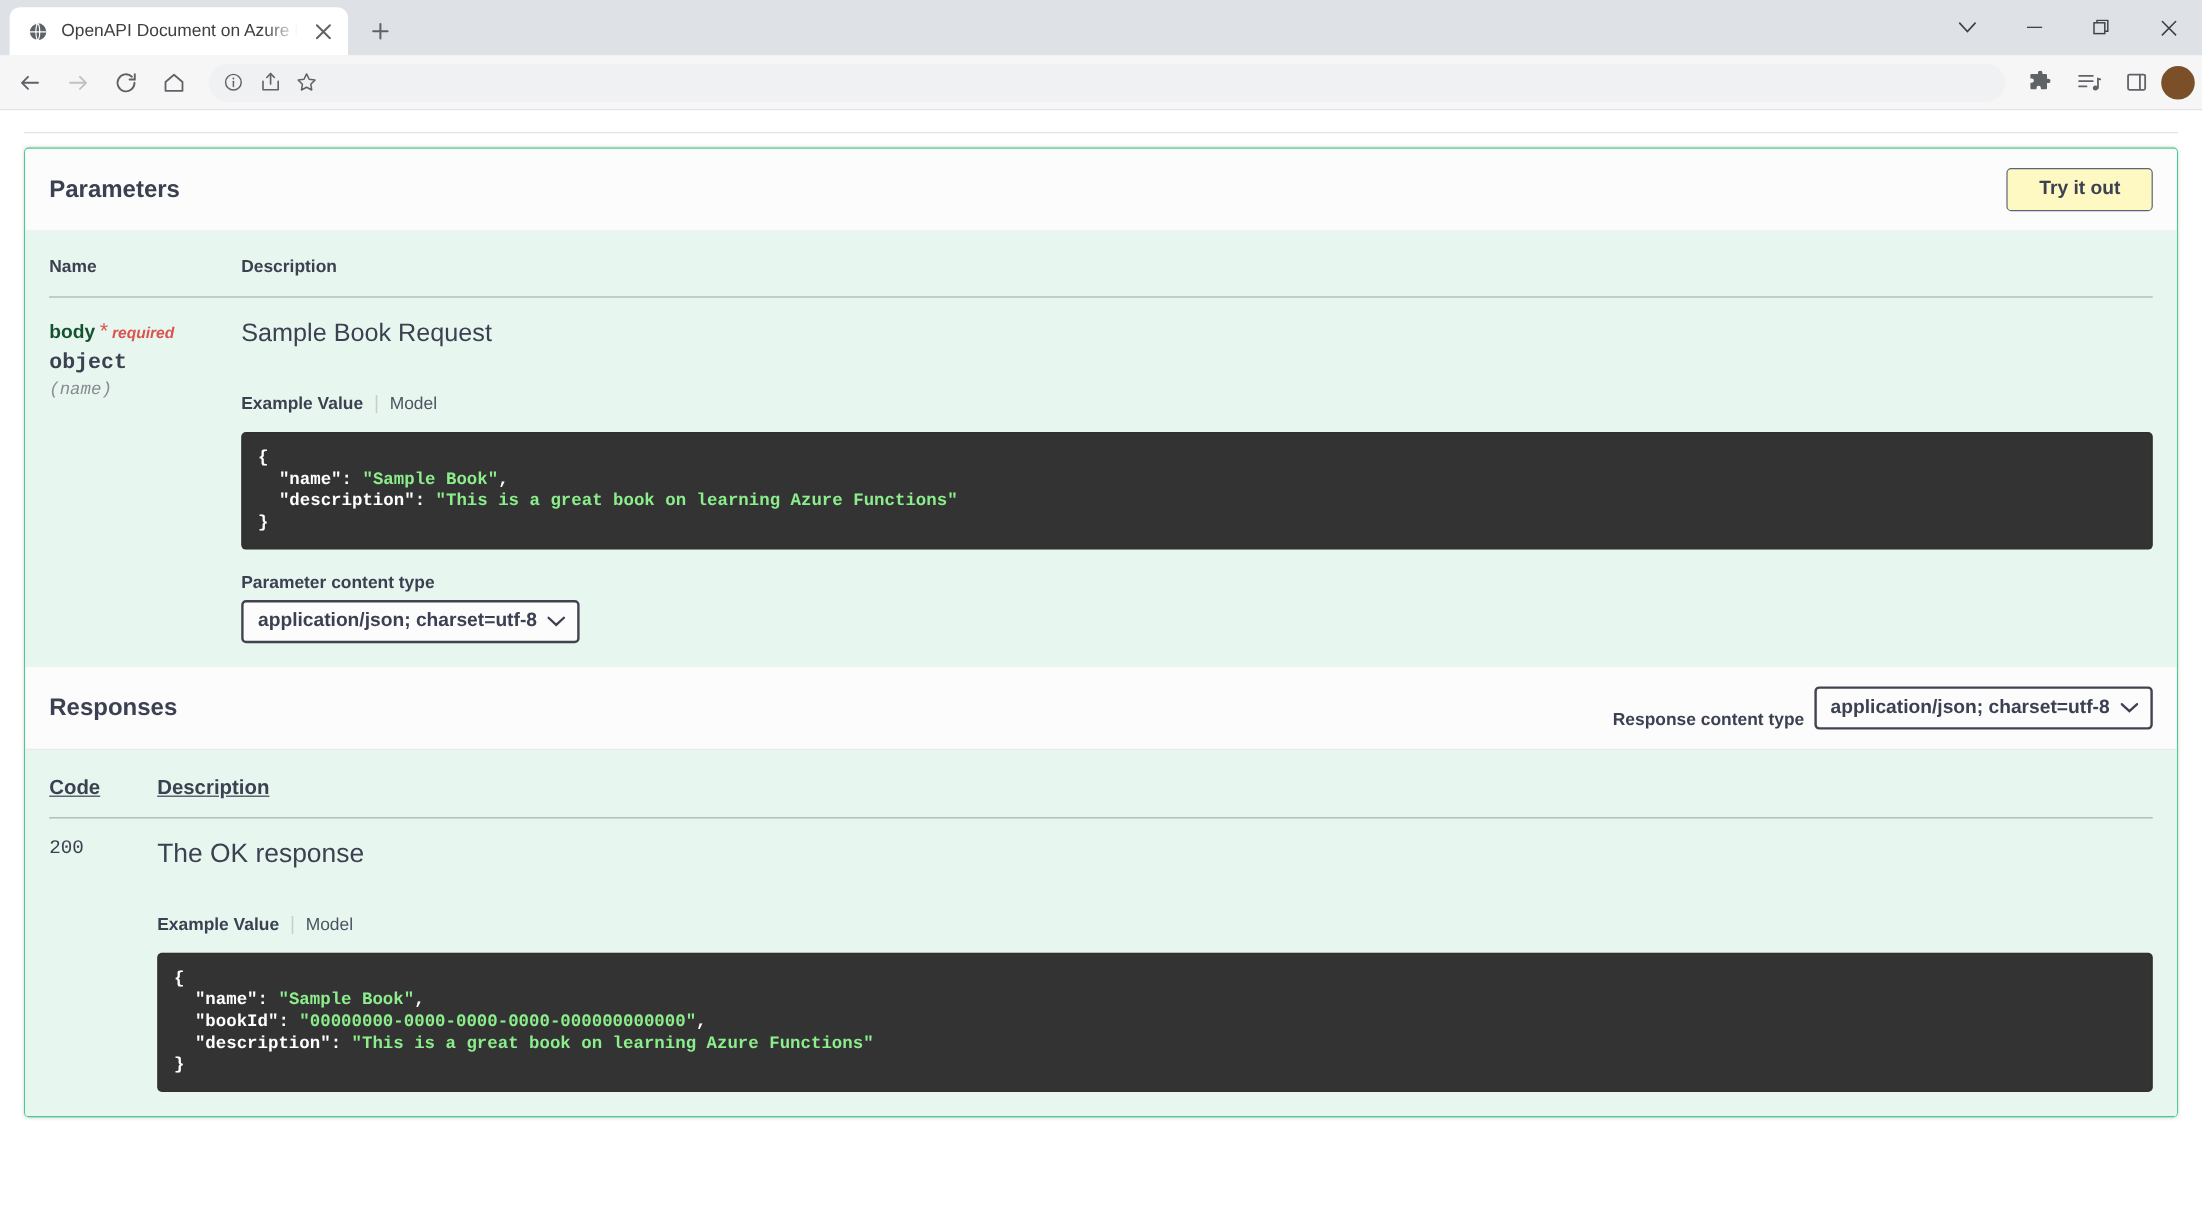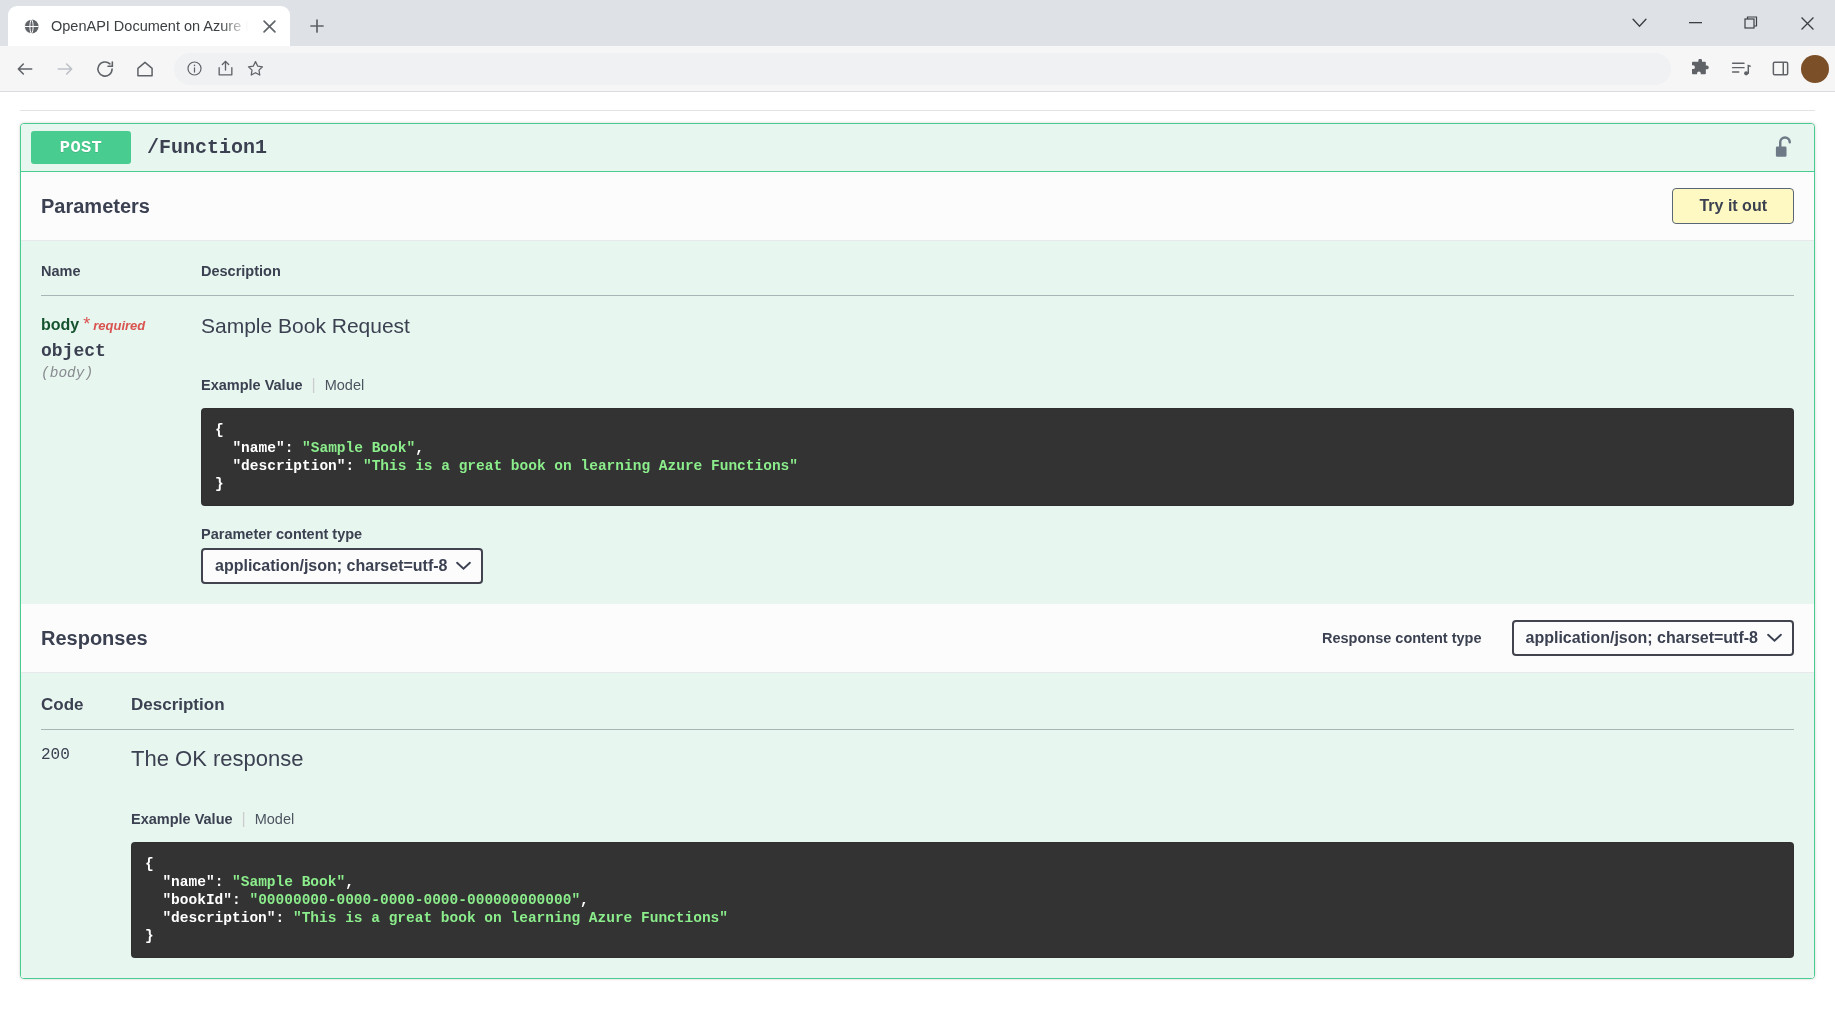--- a/index.html
+++ b/index.html
@@ -295,31 +295,32 @@
   }
 
   .responses-header {
     display: flex;
     align-items: center;
     justify-content: space-between;
     padding: 16px 20px;
     background: #fcfcfd;
     border-bottom: 1px solid rgba(59,65,81,.1);
   }
-  .resp-ct-wrap { display: flex; align-items: center; gap: 30px; }
+  .resp-ct-wrap { display: flex; align-items: flex-end; gap: 8px; }
   .resp-ct-label { font-size: 14.5px; font-weight: bold; color: #3b4151; }
 
   table.responses { width: 100%; border-collapse: collapse; }
   table.responses th {
     text-align: left;
     font-size: 17px;
     font-weight: bold;
     color: #3b4151;
     padding: 22px 0 14px 0;
     border-bottom: 1px solid rgba(59,65,81,.2);
+    text-decoration: underline;
   }
   table.responses th.c-code { width: 90px; }
   table.responses th.c-desc { padding-left: 0; }
   table.responses td { vertical-align: top; padding-top: 16px; }
   table.responses td.c-code {
     width: 90px;
     font-family: "Liberation Mono", monospace;
     font-size: 16px;
     color: #3b4151;
   }
@@ -446,30 +447,20 @@
     </div>
     <div class="avatar"></div>
   </div>
 
   <div class="viewport">
     <div class="swagger-wrap">
       <div class="swagger-inner">
 
         <div class="opblock">
 
-          <div class="opblock-summary">
-            <span class="http-method">POST</span>
-            <span class="op-path">/Function1</span>
-            <span class="lock-icon">
-              <svg width="22" height="26" viewBox="0 0 20 24" fill="none">
-                <path d="M5.6 10.5V6.6a4.4 4.4 0 018.8 0" stroke="#6e7a86" stroke-width="2.3" fill="none" stroke-linecap="round"></path>
-                <rect x="1.6" y="10.5" width="9.8" height="9.6" rx="1.2" fill="#6e7a86"></rect>
-              </svg>
-            </span>
-          </div>
 
           <div class="opblock-body">
 
             <div class="section-header">
               <span class="section-title">Parameters</span>
               <button class="btn-tryitout">Try it out</button>
             </div>
 
             <div class="table-area">
               <table class="params">
@@ -479,21 +470,21 @@
                     <th class="c-desc">Description</th>
                   </tr>
                 </thead>
                 <tbody>
                   <tr>
                     <td class="c-name">
                       <div>
                         <span class="param-name">body</span><span class="req-star">*</span><span class="req-label">required</span>
                       </div>
                       <div class="param-type">object</div>
-                      <div class="param-in">(body)</div>
+                      <div class="param-in">(name)</div>
                     </td>
                     <td class="c-desc">
                       <div class="param-desc-title">Sample Book Request</div>
                       <div class="tabs-example">
                         <span class="tab-ex">Example Value</span>
                         <span class="tab-sep">|</span>
                         <span class="tab-ex inactive">Model</span>
                       </div>
                       <div class="code-block" id="req-code"><span class="p">{</span>
 <span class="p">  </span><span class="k">"name"</span><span class="p">: </span><span class="s">"Sample Book"</span><span class="p">,</span>

